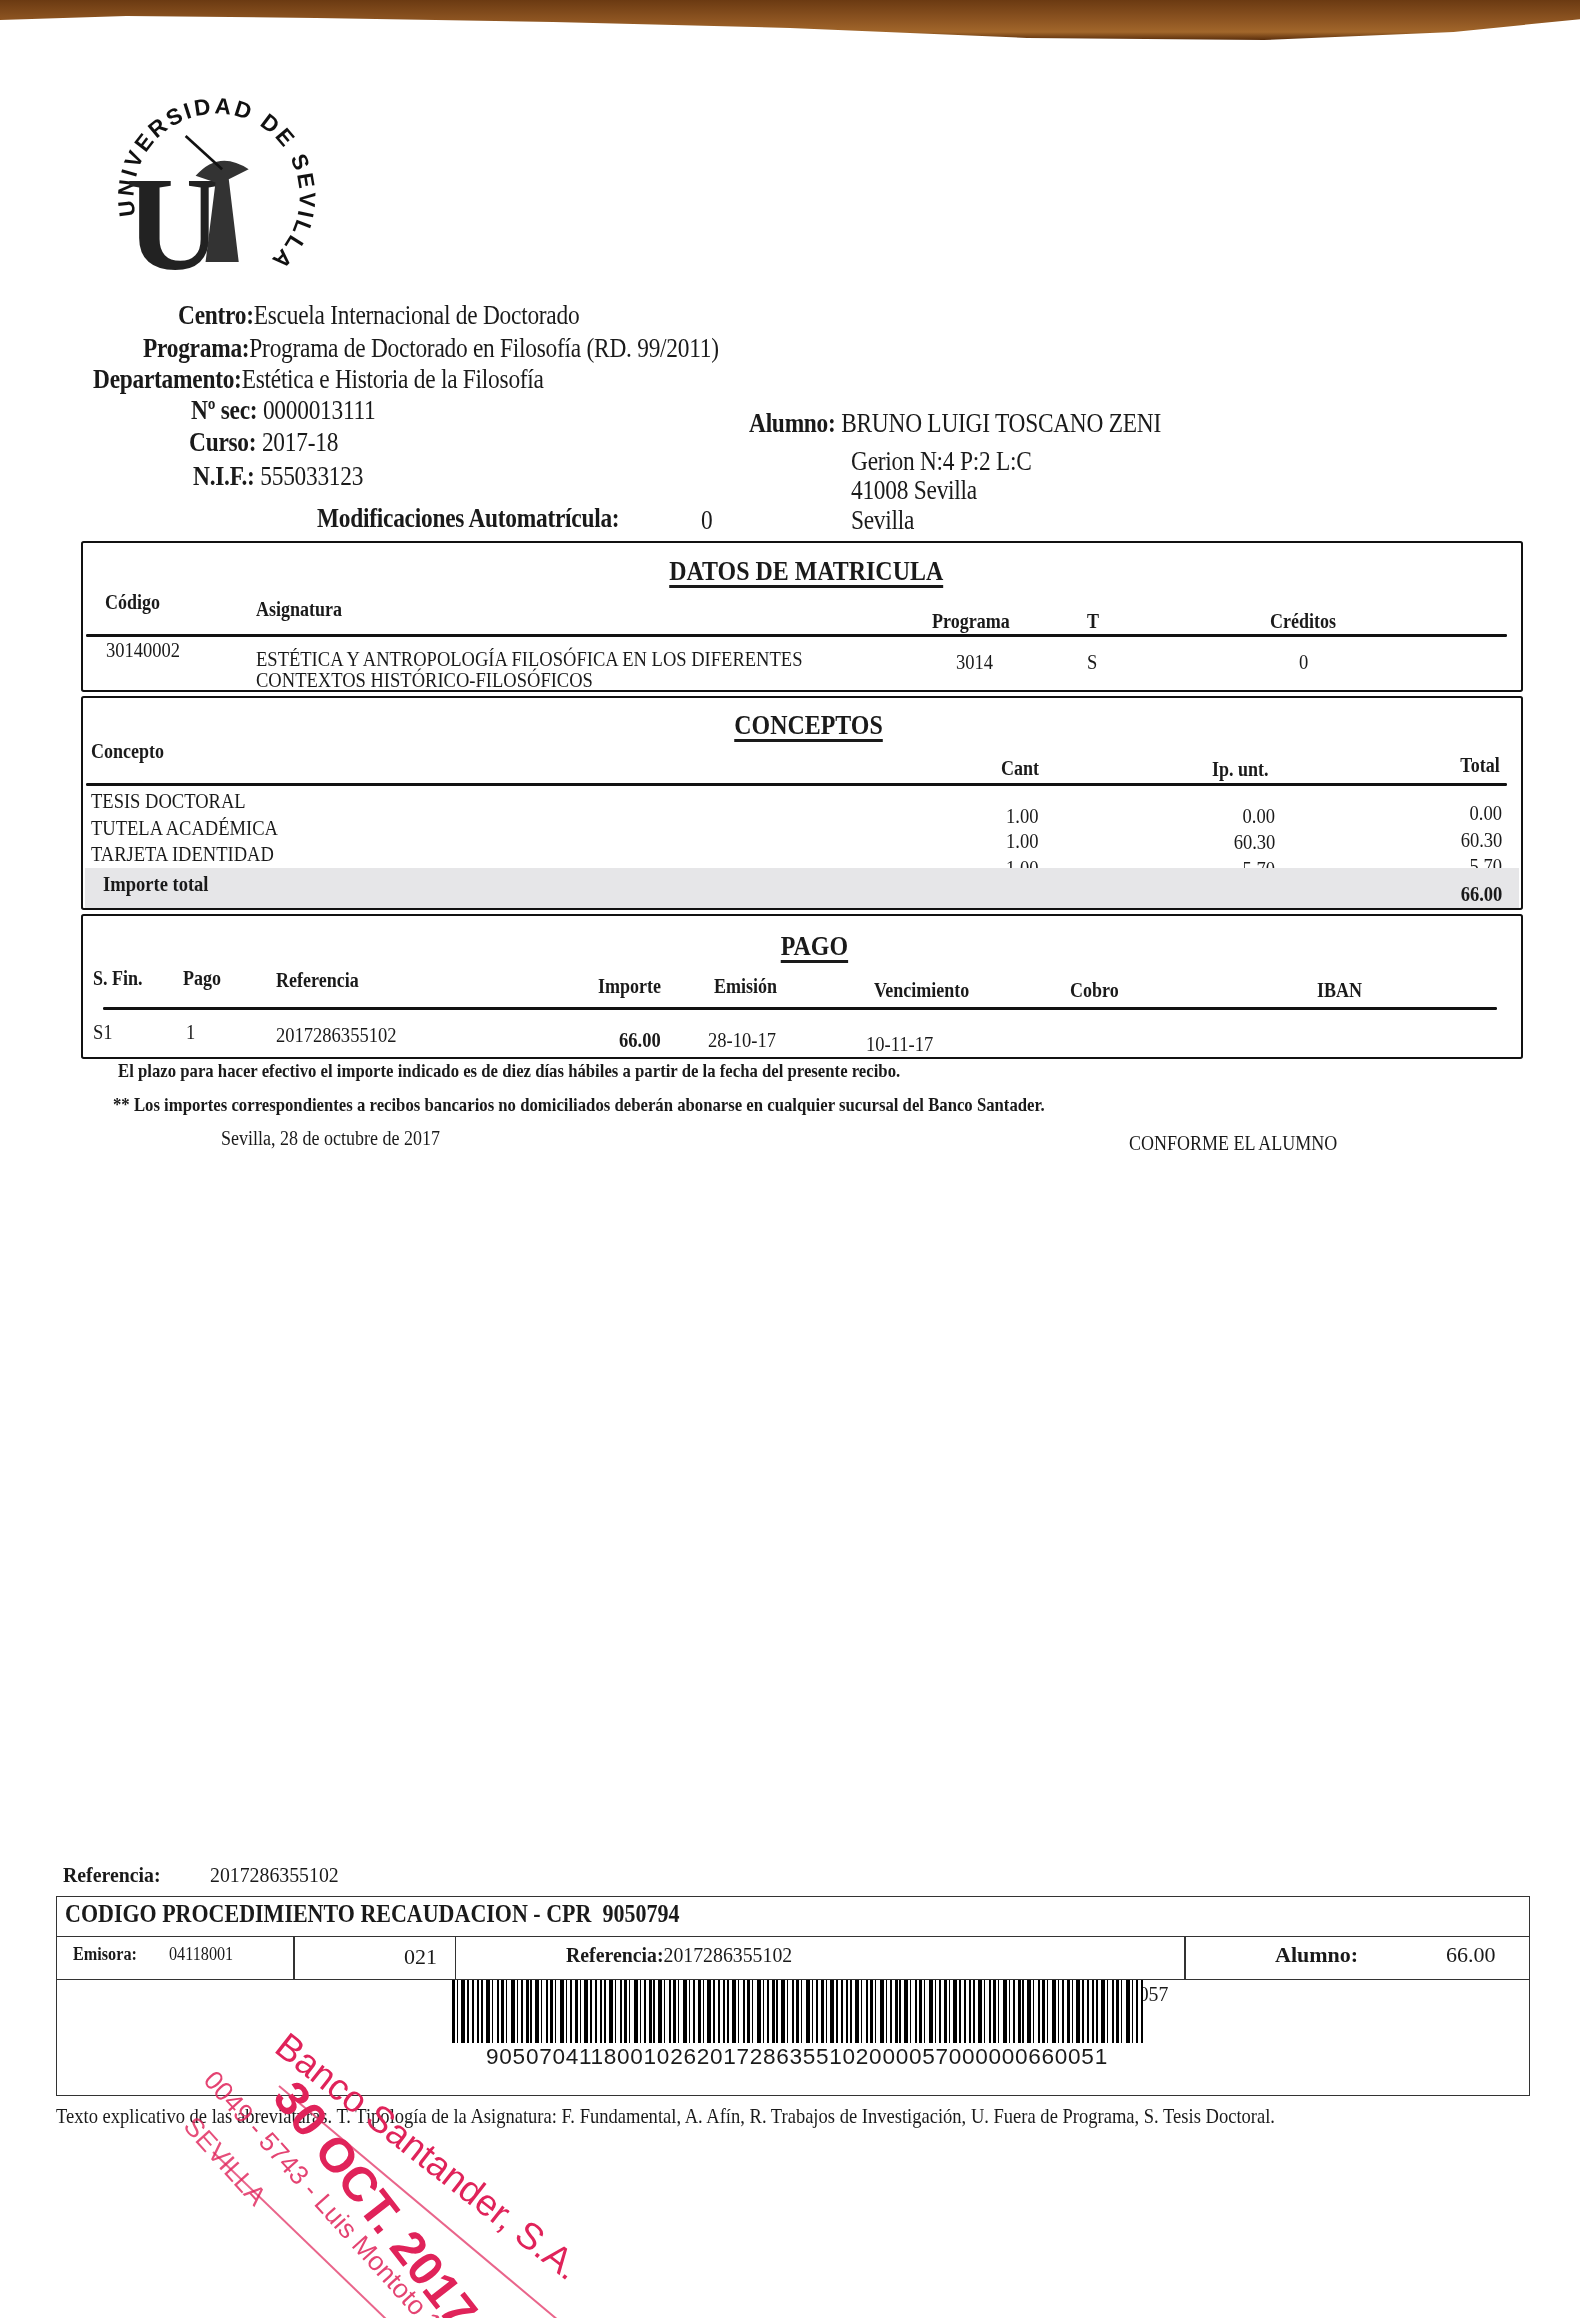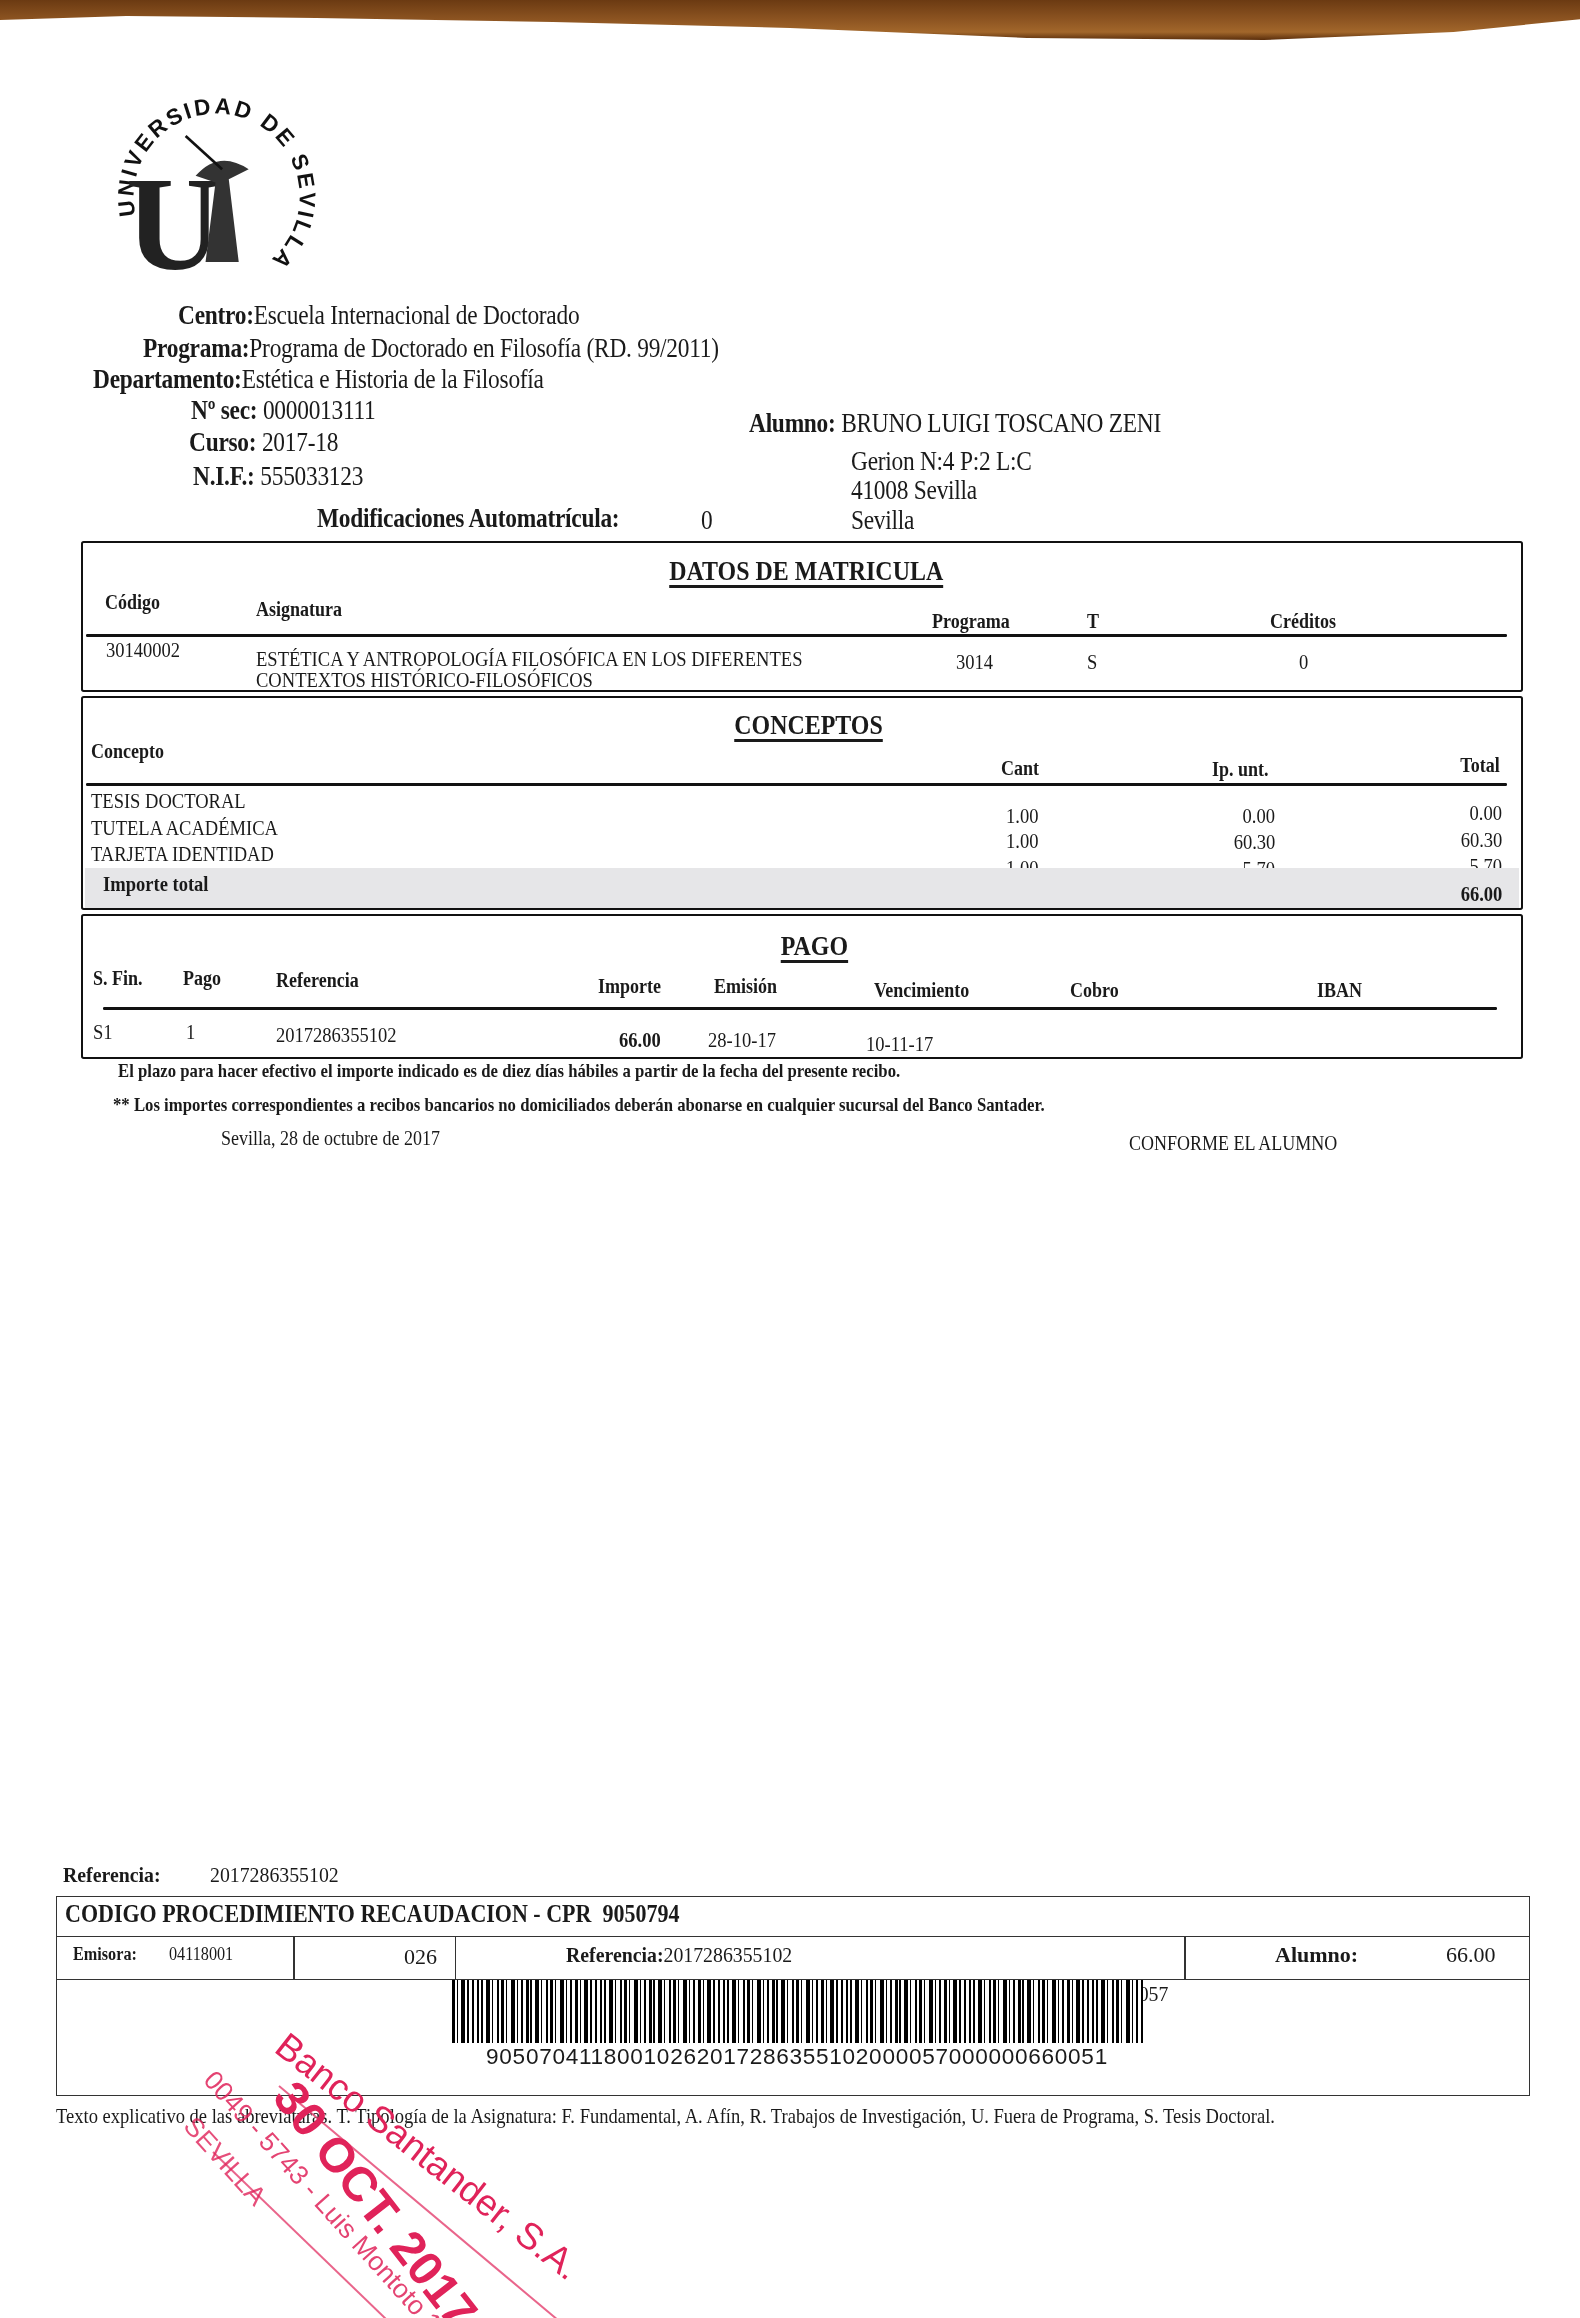--- a/index.html
+++ b/index.html
@@ -172,21 +172,21 @@
 <div class="abs" style="left:65px; top:1900px; font-size:25px; font-weight:bold; transform:scaleX(0.88); transform-origin:left center;">
   <span>CODIGO PROCEDIMIENTO RECAUDACION - CPR</span>&nbsp;&nbsp;<span>9050794</span>
 </div>
 
 <div class="cell" style="left:56px; top:1936px; width:239px; height:44px;"></div>
 <div class="abs" style="left:73px; top:1944px; font-size:18px;">
   <span class="lbl" style="display:inline-block; transform:scaleX(0.9); transform-origin:left;">Emisora:</span>
   <span style="display:inline-block; margin-left:20px; transform:scaleX(0.9); transform-origin:left;">04118001</span>
 </div>
 <div class="cell" style="left:293px; top:1936px; width:163px; height:44px;"></div>
-<div class="abs" style="left:404px; top:1944px; font-size:22px;">026</div>
+<div class="abs" style="left:404px; top:1944px; font-size:22px;">021</div>
 <div class="cell" style="left:455px; top:1936px; width:730px; height:44px;"></div>
 <div class="abs" style="left:566px; top:1942px; font-size:22px; transform:scaleX(0.9); transform-origin:left center;">
   <span class="lbl">Referencia:</span><span>2017286355102</span>
 </div>
 <div class="abs" style="left:960px; top:1942px; font-size:22px;margin-top:39px;">
   <span class="lbl" style="display:inline-block; transform:scaleX(0.9); transform-origin:left;">Identificación:</span>
   <span style="display:inline-block; margin-left:6.6px; transform:scaleX(0.9); transform-origin:left;">000057</span>
 </div>
 <div class="cell" style="left:1185px; top:1936px; width:345px; height:44px;"></div>
 <div class="abs" style="left:1275px; top:1942px; font-size:22px; font-weight:bold;">Alumno:</div>

